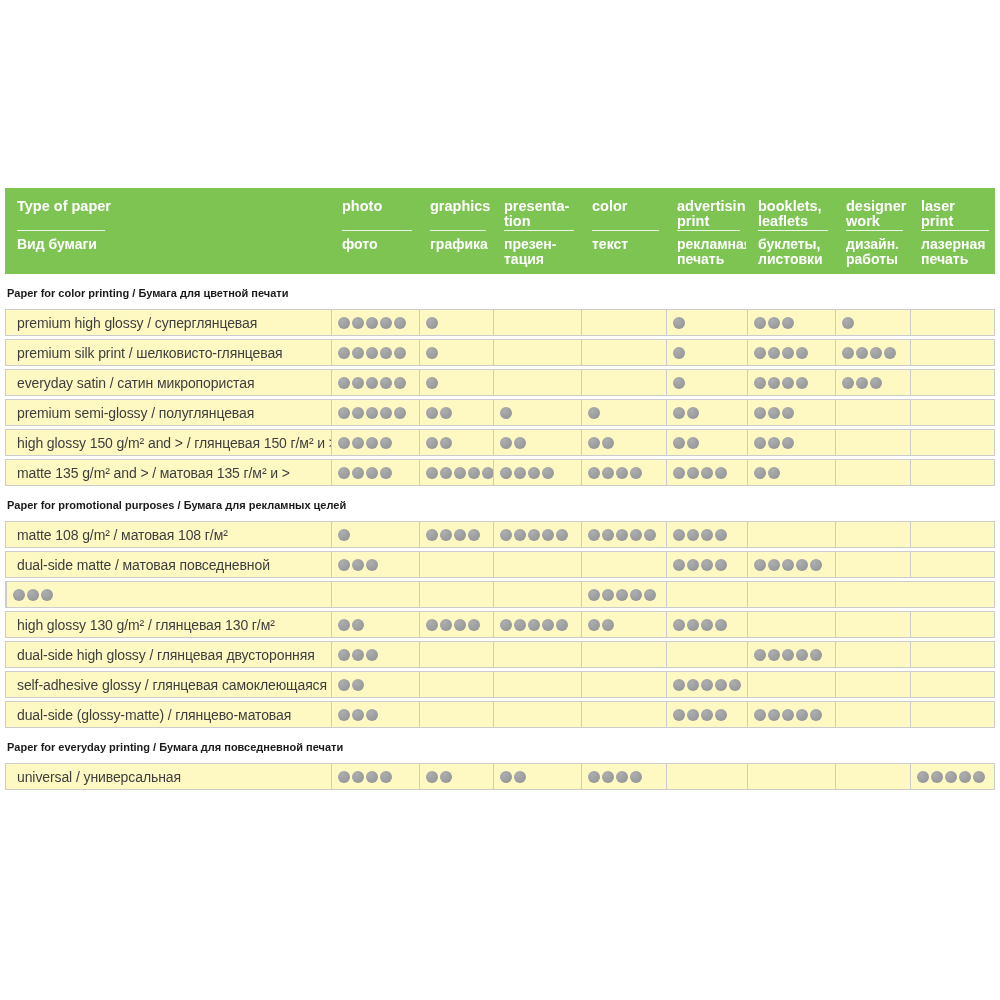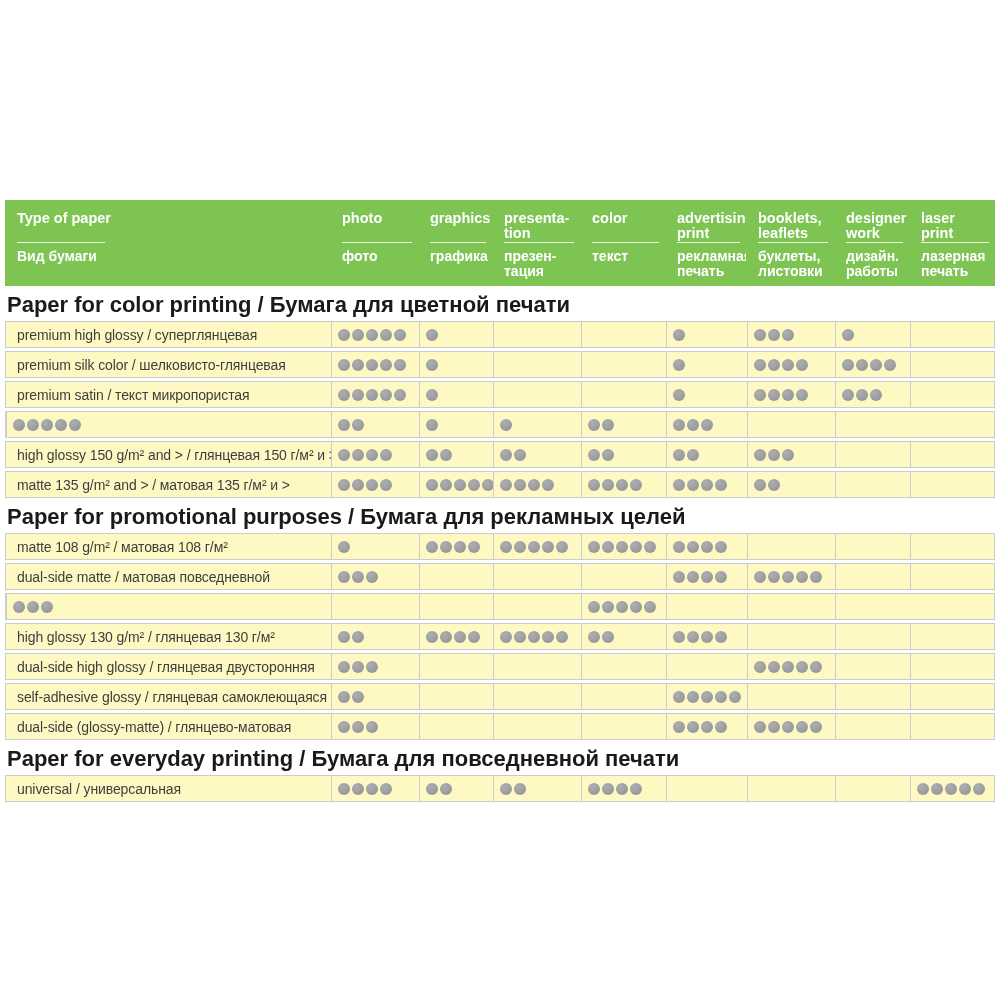--- a/index.html
+++ b/index.html
@@ -5,21 +5,21 @@
   * { box-sizing: border-box; margin: 0; padding: 0; }
   html, body { width: 1000px; height: 1000px; }
   body {
     position: relative;
     background: var(--page-bg, #ffffff);
     font-family: "Liberation Sans", sans-serif;
   }
   #table {
     position: absolute;
     left: 5px;
-    top: 200px;
+    top: 188px;
     width: 990px;
   }
   .grid {
     display: grid;
     grid-template-columns: 325px 88px 74px 88px 85px 81px 88px 75px 86px;
   }
   #header {
     background: var(--header-bg, #7ec453);
     color: var(--header-text, #ffffff);
     height: 86px;
@@ -43,21 +43,21 @@
     margin-bottom: 6px;
   }
   .hcell.first .rule { width: 88px; }
   .hcell .ru {
     font-size: 14px;
     font-weight: bold;
     line-height: 15px;
     white-space: pre-line;
   }
   .section-title {
-    font-size: 22px;
+    font-size: 11px;
     font-weight: bold;
     color: var(--section-title-text, #1a1a1a);
     margin: 9px 0 6px 2px;
     line-height: 20px;
   }
   .row {
     height: 27px;
     border: 1px solid var(--row-border, #cccccc);
     margin-bottom: 3px;
     background: #fef9c3;
@@ -171,81 +171,82 @@
           <span class="dot"></span>
           <span class="dot"></span>
           <span class="dot"></span>
         </div>
         <div class="cell">
           <span class="dot"></span>
         </div>
         <div class="cell"></div>
       </div>
       <div class="row grid">
-        <div class="cell label">premium silk color / шелковисто-глянцевая</div>
-        <div class="cell">
-          <span class="dot"></span>
-          <span class="dot"></span>
-          <span class="dot"></span>
-          <span class="dot"></span>
-          <span class="dot"></span>
-        </div>
-        <div class="cell">
-          <span class="dot"></span>
-        </div>
-        <div class="cell"></div>
-        <div class="cell"></div>
-        <div class="cell">
-          <span class="dot"></span>
-        </div>
-        <div class="cell">
-          <span class="dot"></span>
-          <span class="dot"></span>
-          <span class="dot"></span>
-          <span class="dot"></span>
-        </div>
-        <div class="cell">
-          <span class="dot"></span>
-          <span class="dot"></span>
-          <span class="dot"></span>
-          <span class="dot"></span>
-        </div>
-        <div class="cell"></div>
-      </div>
-      <div class="row grid">
-        <div class="cell label">premium satin / текст микропористая</div>
-        <div class="cell">
-          <span class="dot"></span>
-          <span class="dot"></span>
-          <span class="dot"></span>
-          <span class="dot"></span>
-          <span class="dot"></span>
-        </div>
-        <div class="cell">
-          <span class="dot"></span>
-        </div>
-        <div class="cell"></div>
-        <div class="cell"></div>
-        <div class="cell">
-          <span class="dot"></span>
-        </div>
-        <div class="cell">
-          <span class="dot"></span>
-          <span class="dot"></span>
-          <span class="dot"></span>
-          <span class="dot"></span>
-        </div>
-        <div class="cell">
-          <span class="dot"></span>
-          <span class="dot"></span>
-          <span class="dot"></span>
-        </div>
-        <div class="cell"></div>
-      </div>
-      <div class="row grid">
+        <div class="cell label">premium silk print / шелковисто-глянцевая</div>
+        <div class="cell">
+          <span class="dot"></span>
+          <span class="dot"></span>
+          <span class="dot"></span>
+          <span class="dot"></span>
+          <span class="dot"></span>
+        </div>
+        <div class="cell">
+          <span class="dot"></span>
+        </div>
+        <div class="cell"></div>
+        <div class="cell"></div>
+        <div class="cell">
+          <span class="dot"></span>
+        </div>
+        <div class="cell">
+          <span class="dot"></span>
+          <span class="dot"></span>
+          <span class="dot"></span>
+          <span class="dot"></span>
+        </div>
+        <div class="cell">
+          <span class="dot"></span>
+          <span class="dot"></span>
+          <span class="dot"></span>
+          <span class="dot"></span>
+        </div>
+        <div class="cell"></div>
+      </div>
+      <div class="row grid">
+        <div class="cell label">everyday satin / сатин микропористая</div>
+        <div class="cell">
+          <span class="dot"></span>
+          <span class="dot"></span>
+          <span class="dot"></span>
+          <span class="dot"></span>
+          <span class="dot"></span>
+        </div>
+        <div class="cell">
+          <span class="dot"></span>
+        </div>
+        <div class="cell"></div>
+        <div class="cell"></div>
+        <div class="cell">
+          <span class="dot"></span>
+        </div>
+        <div class="cell">
+          <span class="dot"></span>
+          <span class="dot"></span>
+          <span class="dot"></span>
+          <span class="dot"></span>
+        </div>
+        <div class="cell">
+          <span class="dot"></span>
+          <span class="dot"></span>
+          <span class="dot"></span>
+        </div>
+        <div class="cell"></div>
+      </div>
+      <div class="row grid">
+        <div class="cell label">premium semi-glossy / полуглянцевая</div>
         <div class="cell">
           <span class="dot"></span>
           <span class="dot"></span>
           <span class="dot"></span>
           <span class="dot"></span>
           <span class="dot"></span>
         </div>
         <div class="cell">
           <span class="dot"></span>
           <span class="dot"></span>

